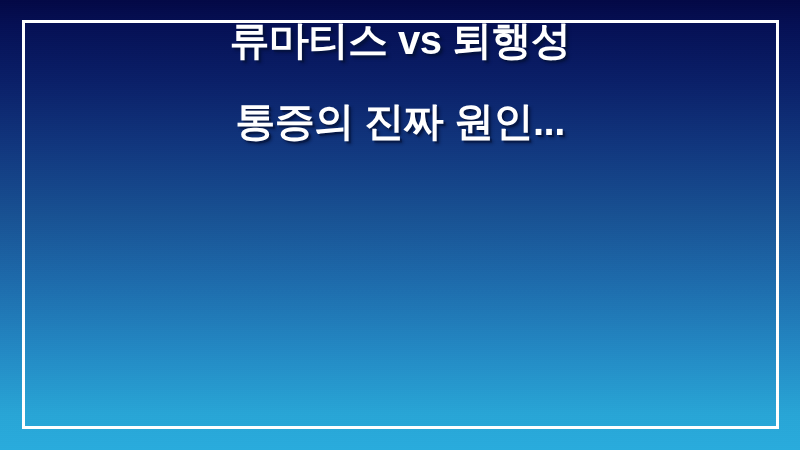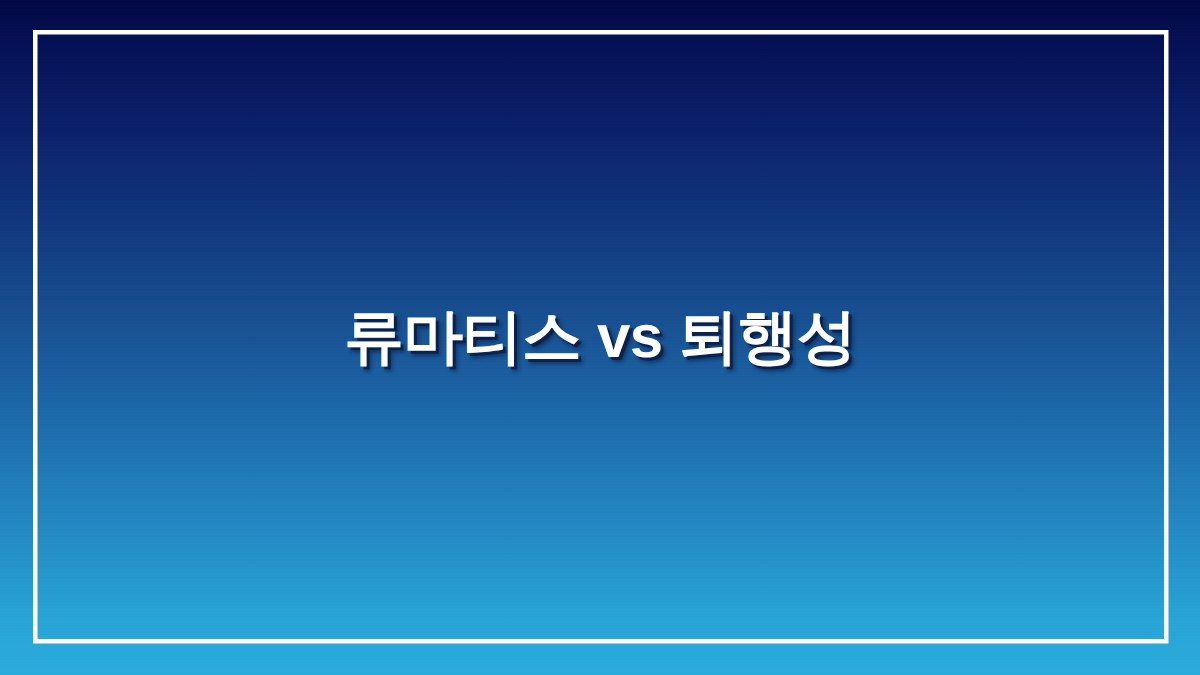--- a/index.html
+++ b/index.html
@@ -63,21 +63,20 @@
 
   #title-block {
     position: absolute;
     left: 0;
     right: 0;
     top: 0;
     bottom: 0;
     display: flex;
     flex-direction: column;
     align-items: center;
-    justify-content: center;
     gap: 0px;
     padding: 0 60px;
   }
 
   .title-line {
     color: #ffffff;
     font-size: 40px;
     font-weight: bold;
     line-height: 81px;
     letter-spacing: -0.5px;
@@ -96,15 +95,16 @@
 <body>
 
 <div id="thumbnail-card">
 
   <div id="inner-frame"></div>
 
   <div id="noise-overlay"></div>
 
   <div id="title-block">
     <div class="title-line" id="title-line-1">류마티스 vs 퇴행성</div>
+    <div class="title-line" id="title-line-3">통증의 진짜 원인...</div>
   </div>
 
 </div>
 
 </body></html>

